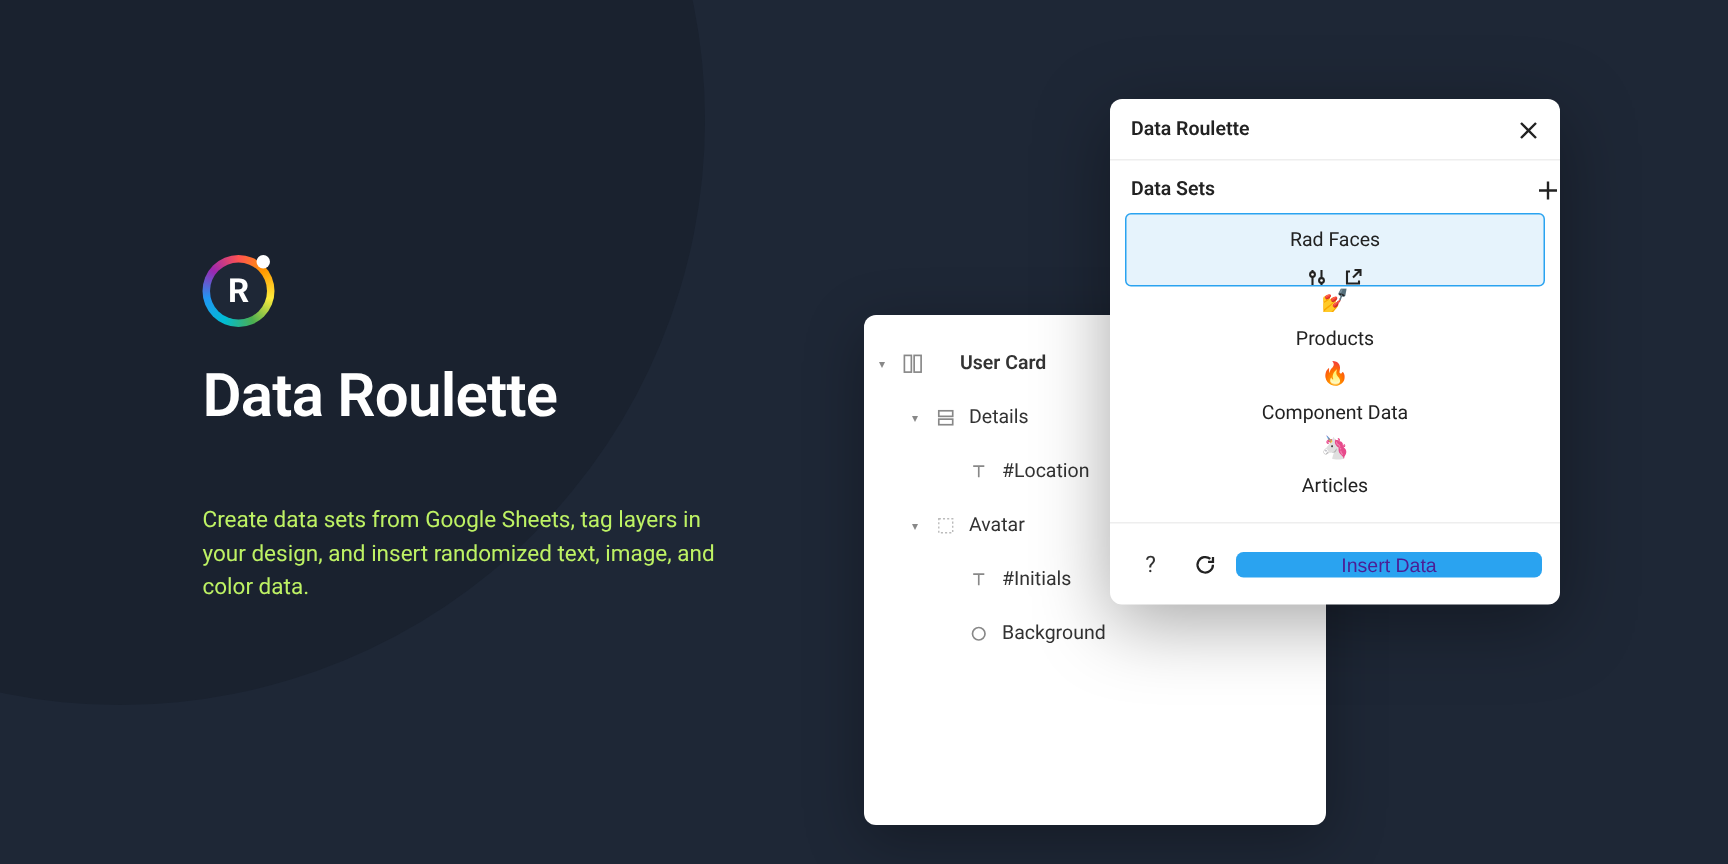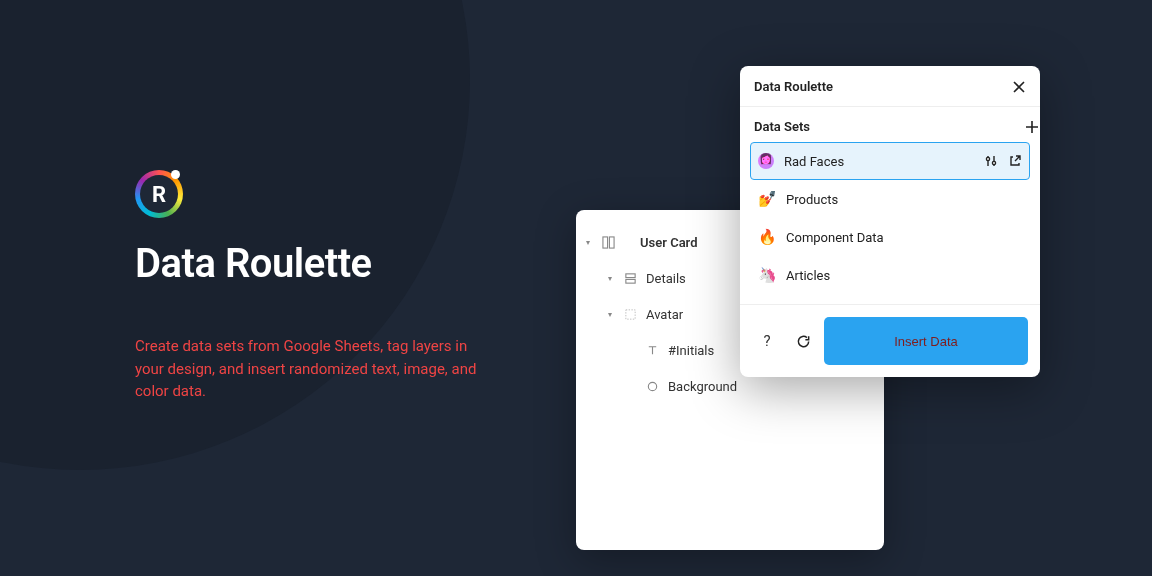--- a/index.html
+++ b/index.html
@@ -63,21 +63,21 @@
   }
   .hero h1 {
     font-size: 40px;
     font-weight: 600;
     margin-bottom: 20px;
     letter-spacing: -0.5px;
   }
   .hero p {
     font-size: 15px;
     line-height: 1.5;
-    color: #ef4444;
+    color: #bef264;
     max-width: 360px;
     margin-top: 48px;
   }
 
   
   .layers-panel {
     position: absolute;
     left: 576px;
     top: 210px;
     width: 308px;
@@ -160,25 +160,26 @@
     display: inline-flex;
   }
   .plus svg { width: 14px; height: 14px; stroke: #222; }
 
   .set-list {
     padding: 0 10px 10px 10px;
   }
   .set-item {
     display: flex;
     align-items: center;
-    height: 38px;
+    height: 49px;
     padding: 0 8px;
     border-radius: 4px;
     gap: 10px;
     cursor: pointer;
+    flex-direction: column;
   }
   .set-item.selected {
     background: #e6f3fc;
     border: 1px solid #2aa3f0;
     padding: 0 7px;
   }
   .set-emoji {
     width: 18px;
     font-size: 15px;
     text-align: center;
@@ -204,23 +205,23 @@
     display: inline-flex;
     align-items: center;
     justify-content: center;
     cursor: pointer;
     color: #333;
     font-size: 15px;
   }
   .foot-btn svg { width:15px; height:15px; stroke:#222; }
   .insert-btn {
     flex: 1;
-    height: 48px;
+    height: 17px;
     background: #2aa3f0;
-    color: #7f1d1d;
+    color: #4c1d95;
     border: none;
     border-radius: 5px;
     font-size: 13px;
     font-weight: 500;
     cursor: pointer;
   }
   .avatar-emoji {
     width:16px;height:16px;border-radius:50%;
     background:linear-gradient(135deg,#e879f9,#c084fc);
     display:inline-block;
@@ -262,20 +263,29 @@
     </div>
     <div class="layer-row depth2">
       <span class="caret ">▾</span>
       <span class="ly-icon">
         <svg viewBox="0 0 14 14" fill="none" stroke="#888" stroke-width="1.2">
           <rect x="2" y="2" width="10" height="4"></rect>
           <rect x="2" y="8" width="10" height="4"></rect>
         </svg>
       </span>
       <span class="layer-label">Details</span>
+    </div>
+    <div class="layer-row depth3">
+      <span class="caret none">▾</span>
+      <span class="ly-icon">
+        <svg viewBox="0 0 14 14" fill="none" stroke="#888" stroke-width="1.2">
+          <path d="M3 3h8M7 3v8"></path>
+        </svg>
+      </span>
+      <span class="layer-label">#Location</span>
     </div>
     <div class="layer-row depth2">
       <span class="caret ">▾</span>
       <span class="ly-icon">
         <svg viewBox="0 0 14 14" fill="none" stroke="#bbb" stroke-width="1" stroke-dasharray="1.5 1.5">
           <rect x="2" y="2" width="10" height="10"></rect>
         </svg>
       </span>
       <span class="layer-label">Avatar</span>
     </div>

